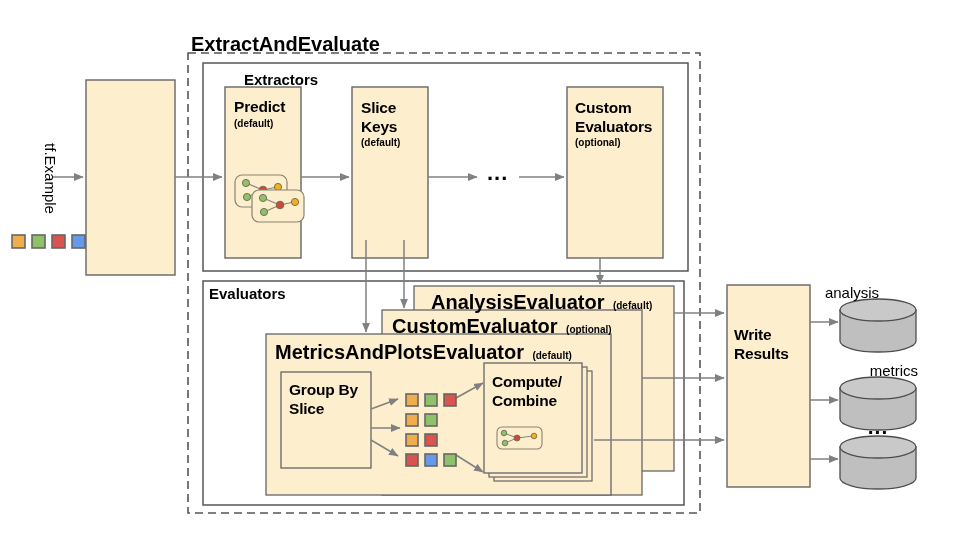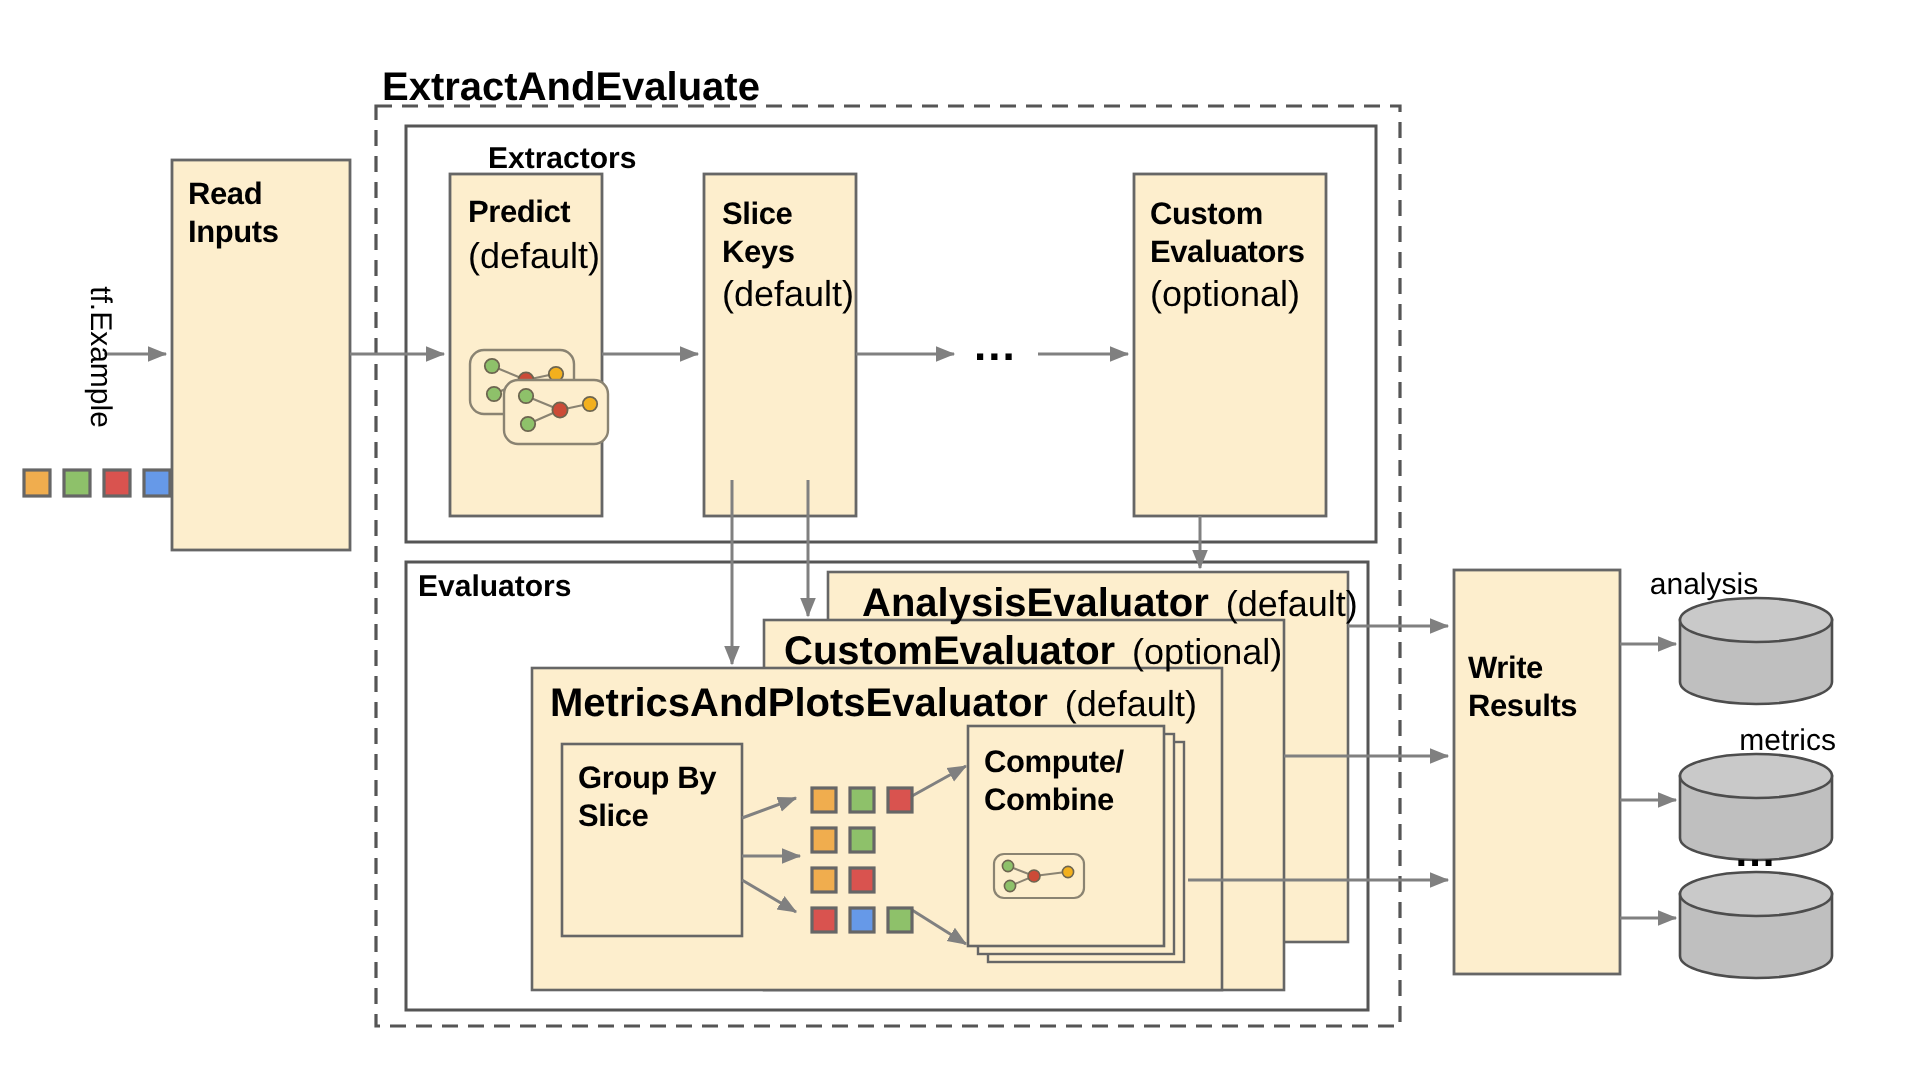--- a/index.html
+++ b/index.html
@@ -2,21 +2,21 @@
 <html><head>
 <meta charset="utf-8">
 <style>
   html,body{margin:0;padding:0;background:#ffffff;}
   body{width:960px;height:540px;overflow:hidden;
        font-family:"Liberation Sans","DejaVu Sans",sans-serif;}
   #stage{position:relative;width:960px;height:540px;}
   #stage svg{position:absolute;left:0;top:0;}
   .lbl{position:absolute;color:#000;}
   .ttl{font-weight:bold;font-size:15.5px;line-height:18px;letter-spacing:-0.2px;}
-  .sub{font-weight:normal;font-size:18px;}
+  .sub{font-weight:bold;font-size:10px;}
   .grp{font-weight:bold;font-size:15px;}
   .hdr{font-weight:bold;font-size:20px;}
   .plain{font-size:15px;font-weight:normal;}
 </style>
 </head>
 <body>
 
 <div id="stage">
 
   <svg width="960" height="540">
@@ -131,21 +131,20 @@
       <ellipse cx="878" cy="388" rx="38" ry="11" fill="#c9c9c9" stroke="#4d4d4d" stroke-width="1.3"></ellipse>
     </g>
     <g>
       <path d="M840,447 h76 v31 a38,11 0 0 1 -76,0 z" fill="#bfbfbf" stroke="#4d4d4d" stroke-width="1.3"></path>
       <ellipse cx="878" cy="447" rx="38" ry="11" fill="#c9c9c9" stroke="#4d4d4d" stroke-width="1.3"></ellipse>
     </g>
   </svg>
 
   <div class="lbl plain" style="left:-10px;top:170px;width:120px;text-align:center;transform:rotate(90deg);transform-origin:center;">tf.Example</div>
 
-  <div class="lbl ttl" style="left:94px;top:88px;width:74px;line-height:19px;">Read Inputs</div>
 
   <div class="lbl hdr" style="left:191px;top:33px;">ExtractAndEvaluate</div>
 
   <div class="lbl grp" style="left:216px;top:71px;margin-left:28px;">Extractors</div>
 
   <div>
     <div class="lbl ttl" style="left:234px;top:98px;width:62px;">Predict</div>
     <div class="lbl sub" style="left:234px;top:118px;width:66px;">(default)</div>
   </div>
 

